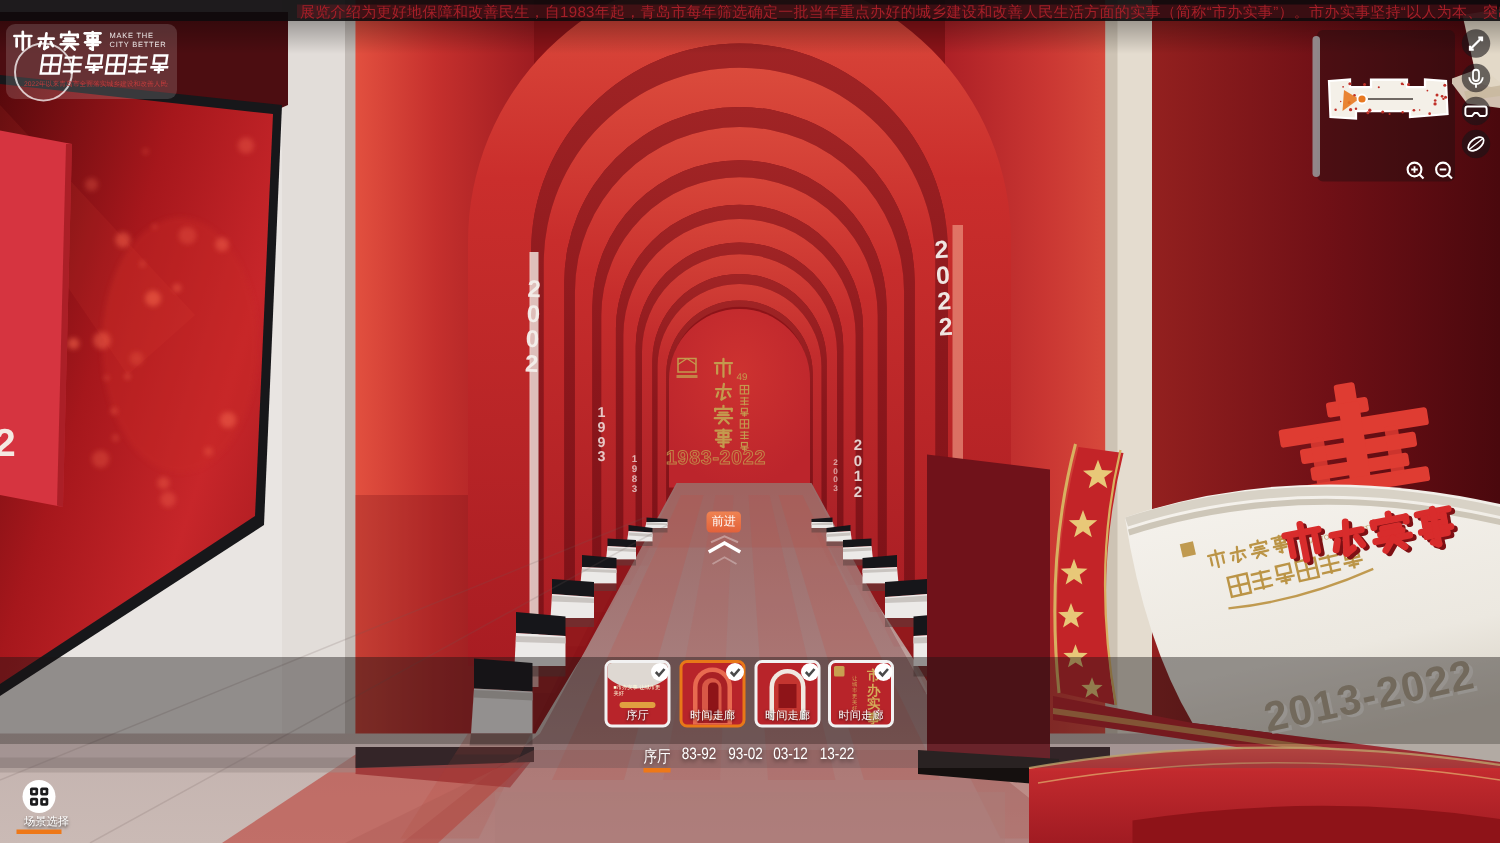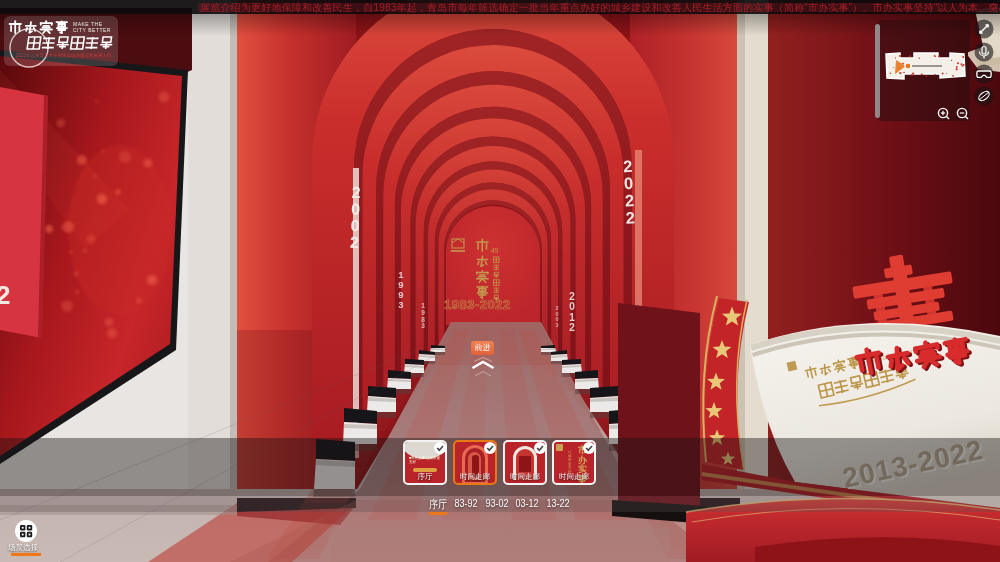--- a/index.html
+++ b/index.html
@@ -715,14 +715,14 @@
         <rect x="5" y="11.8" width="5.4" height="5.4" rx="1.2"></rect>
         <rect x="11.8" y="11.8" width="5.4" height="5.4" rx="1.2"></rect>
       </g>
       <g fill="#fff">
         <rect x="6.8" y="6.8" width="1.8" height="1.8"></rect>
         <rect x="13.6" y="6.8" width="1.8" height="1.8"></rect>
         <rect x="6.8" y="13.6" width="1.8" height="1.8"></rect>
         <rect x="13.6" y="13.6" width="1.8" height="1.8"></rect>
       </g>
     </svg>
-<div style="position:absolute;left:8px;top:543px;width:38px;text-align:left;font-size:7.5px;color:#fff;text-shadow:0 1px 2px rgba(0,0,0,0.7)">场景选择</div>
+<div style="position:absolute;left:8px;top:543px;width:38px;text-align:right;font-size:7.5px;color:#fff;text-shadow:0 1px 2px rgba(0,0,0,0.7)">场景选择</div>
 <div style="position:absolute;left:11px;top:553px;width:30px;height:2.5px;background:#ee7818"></div>
 </div>
 </body></html>

